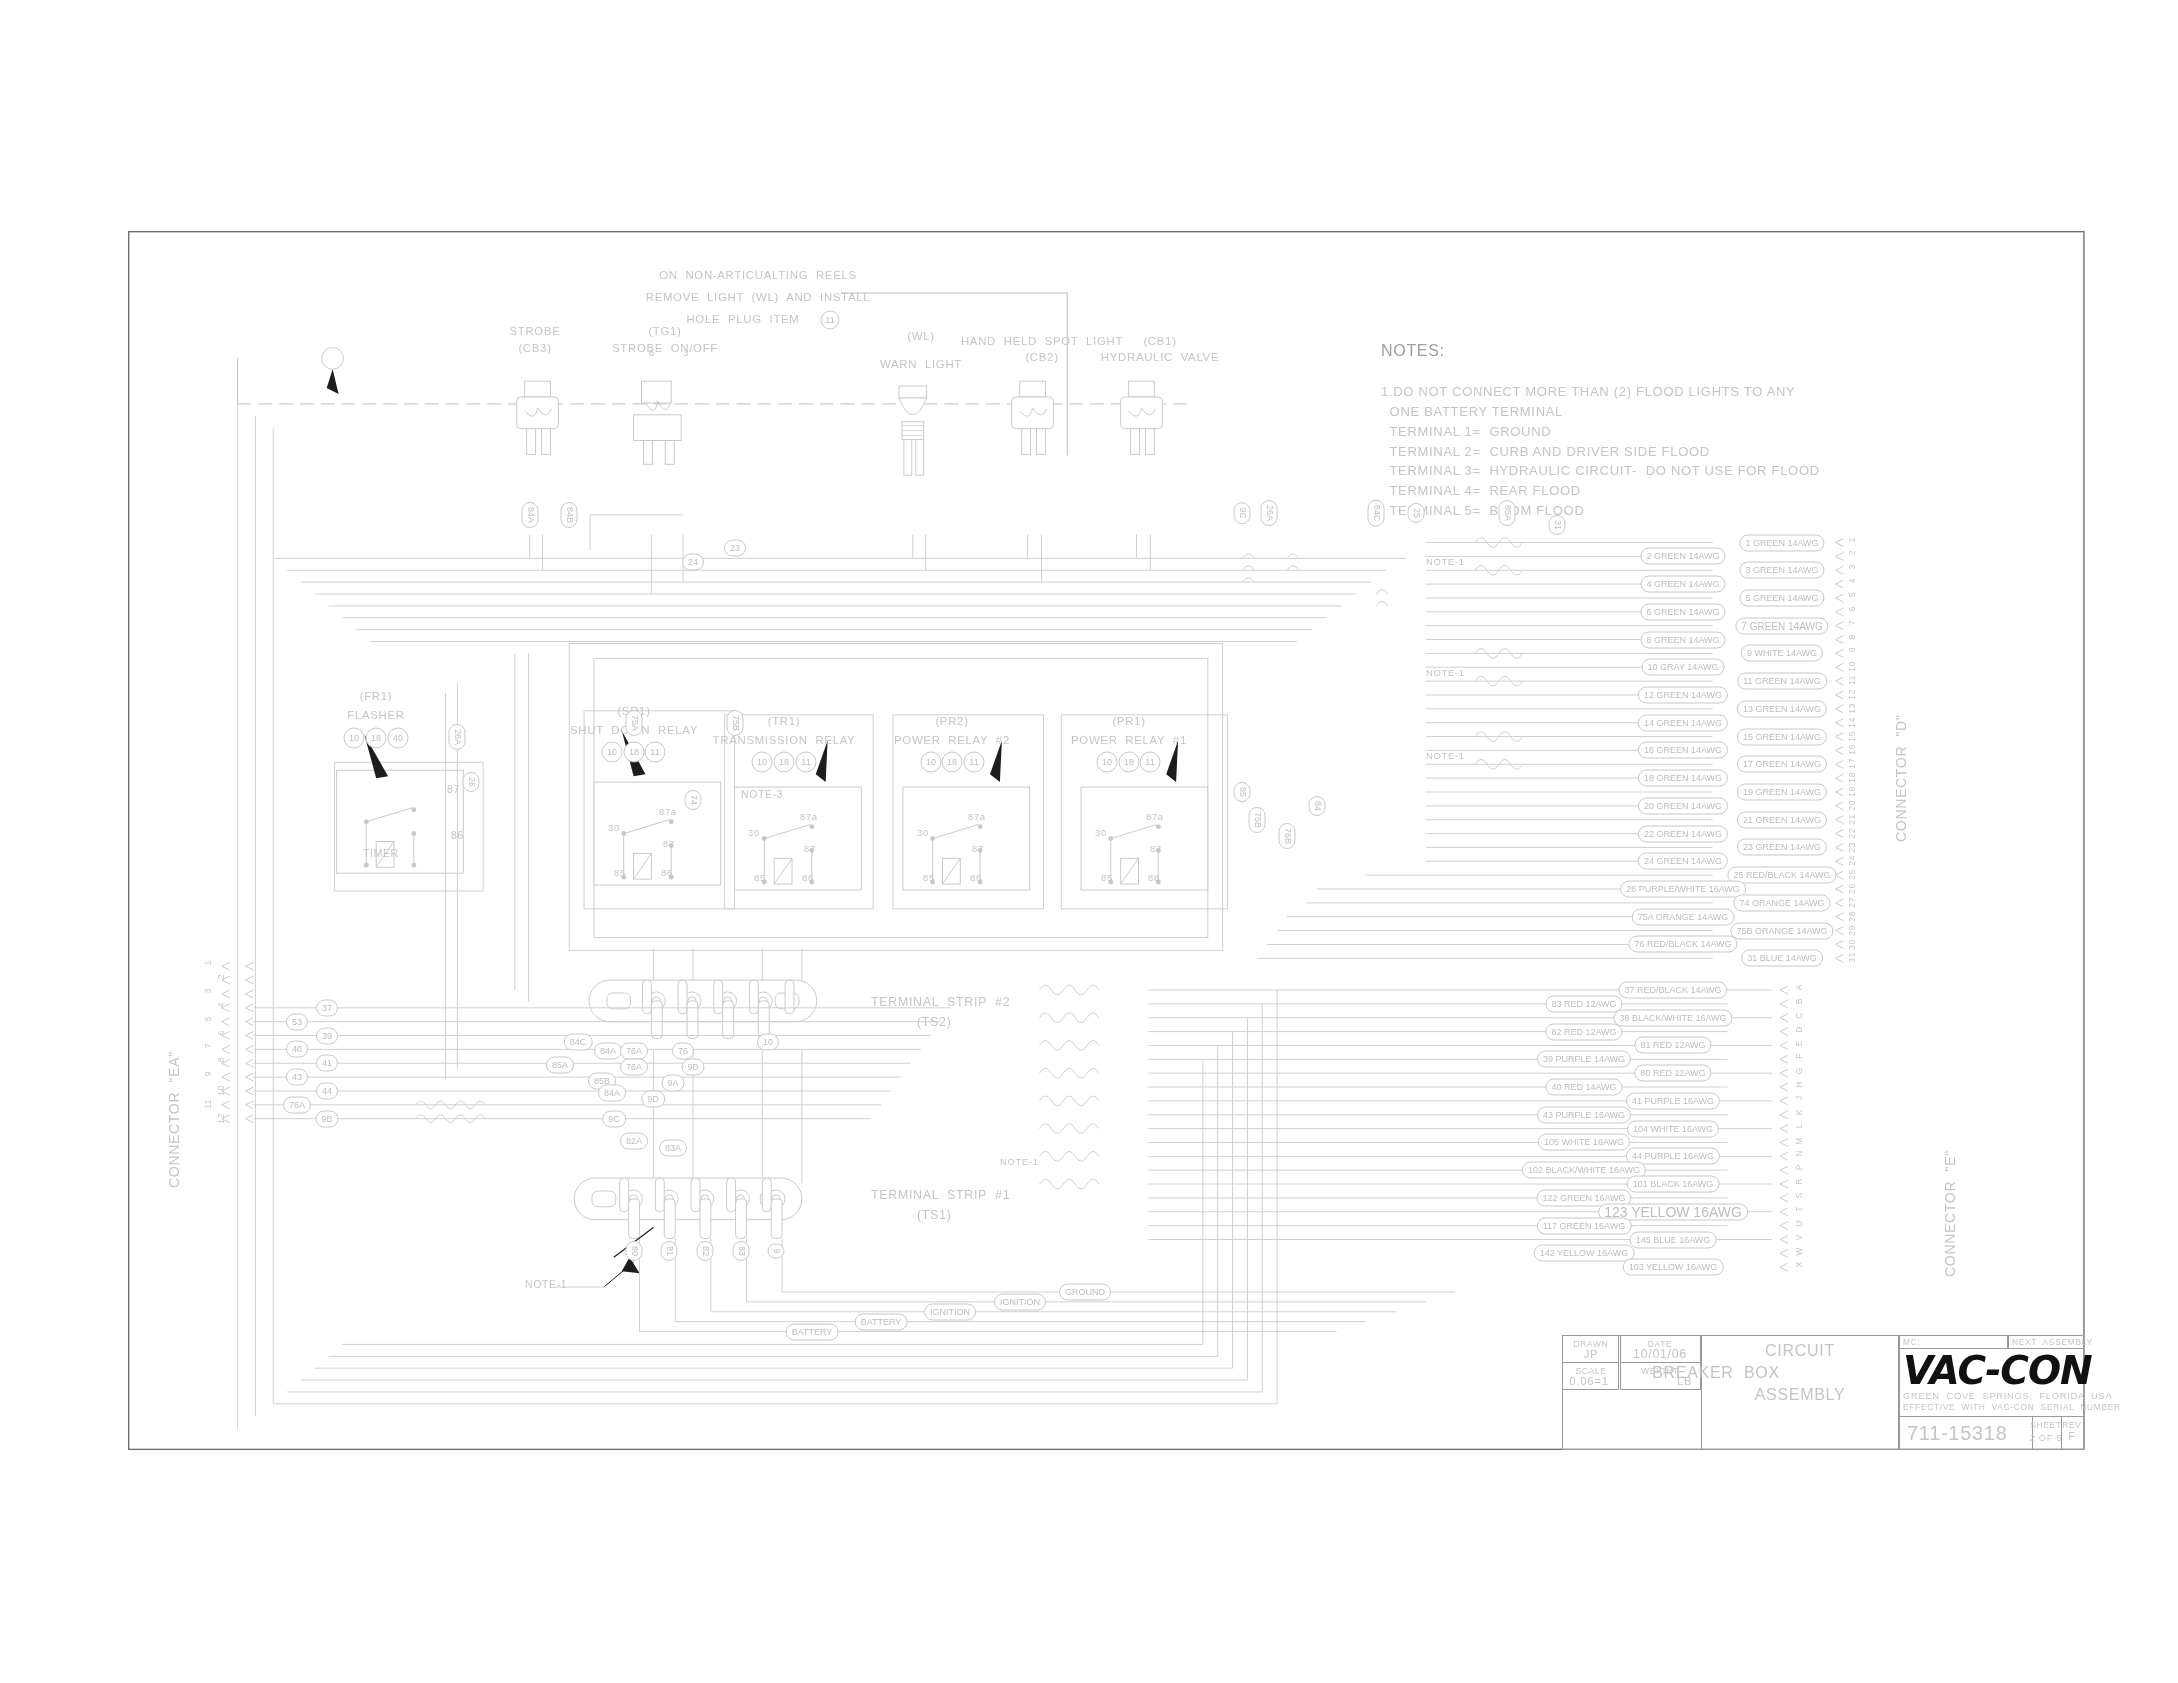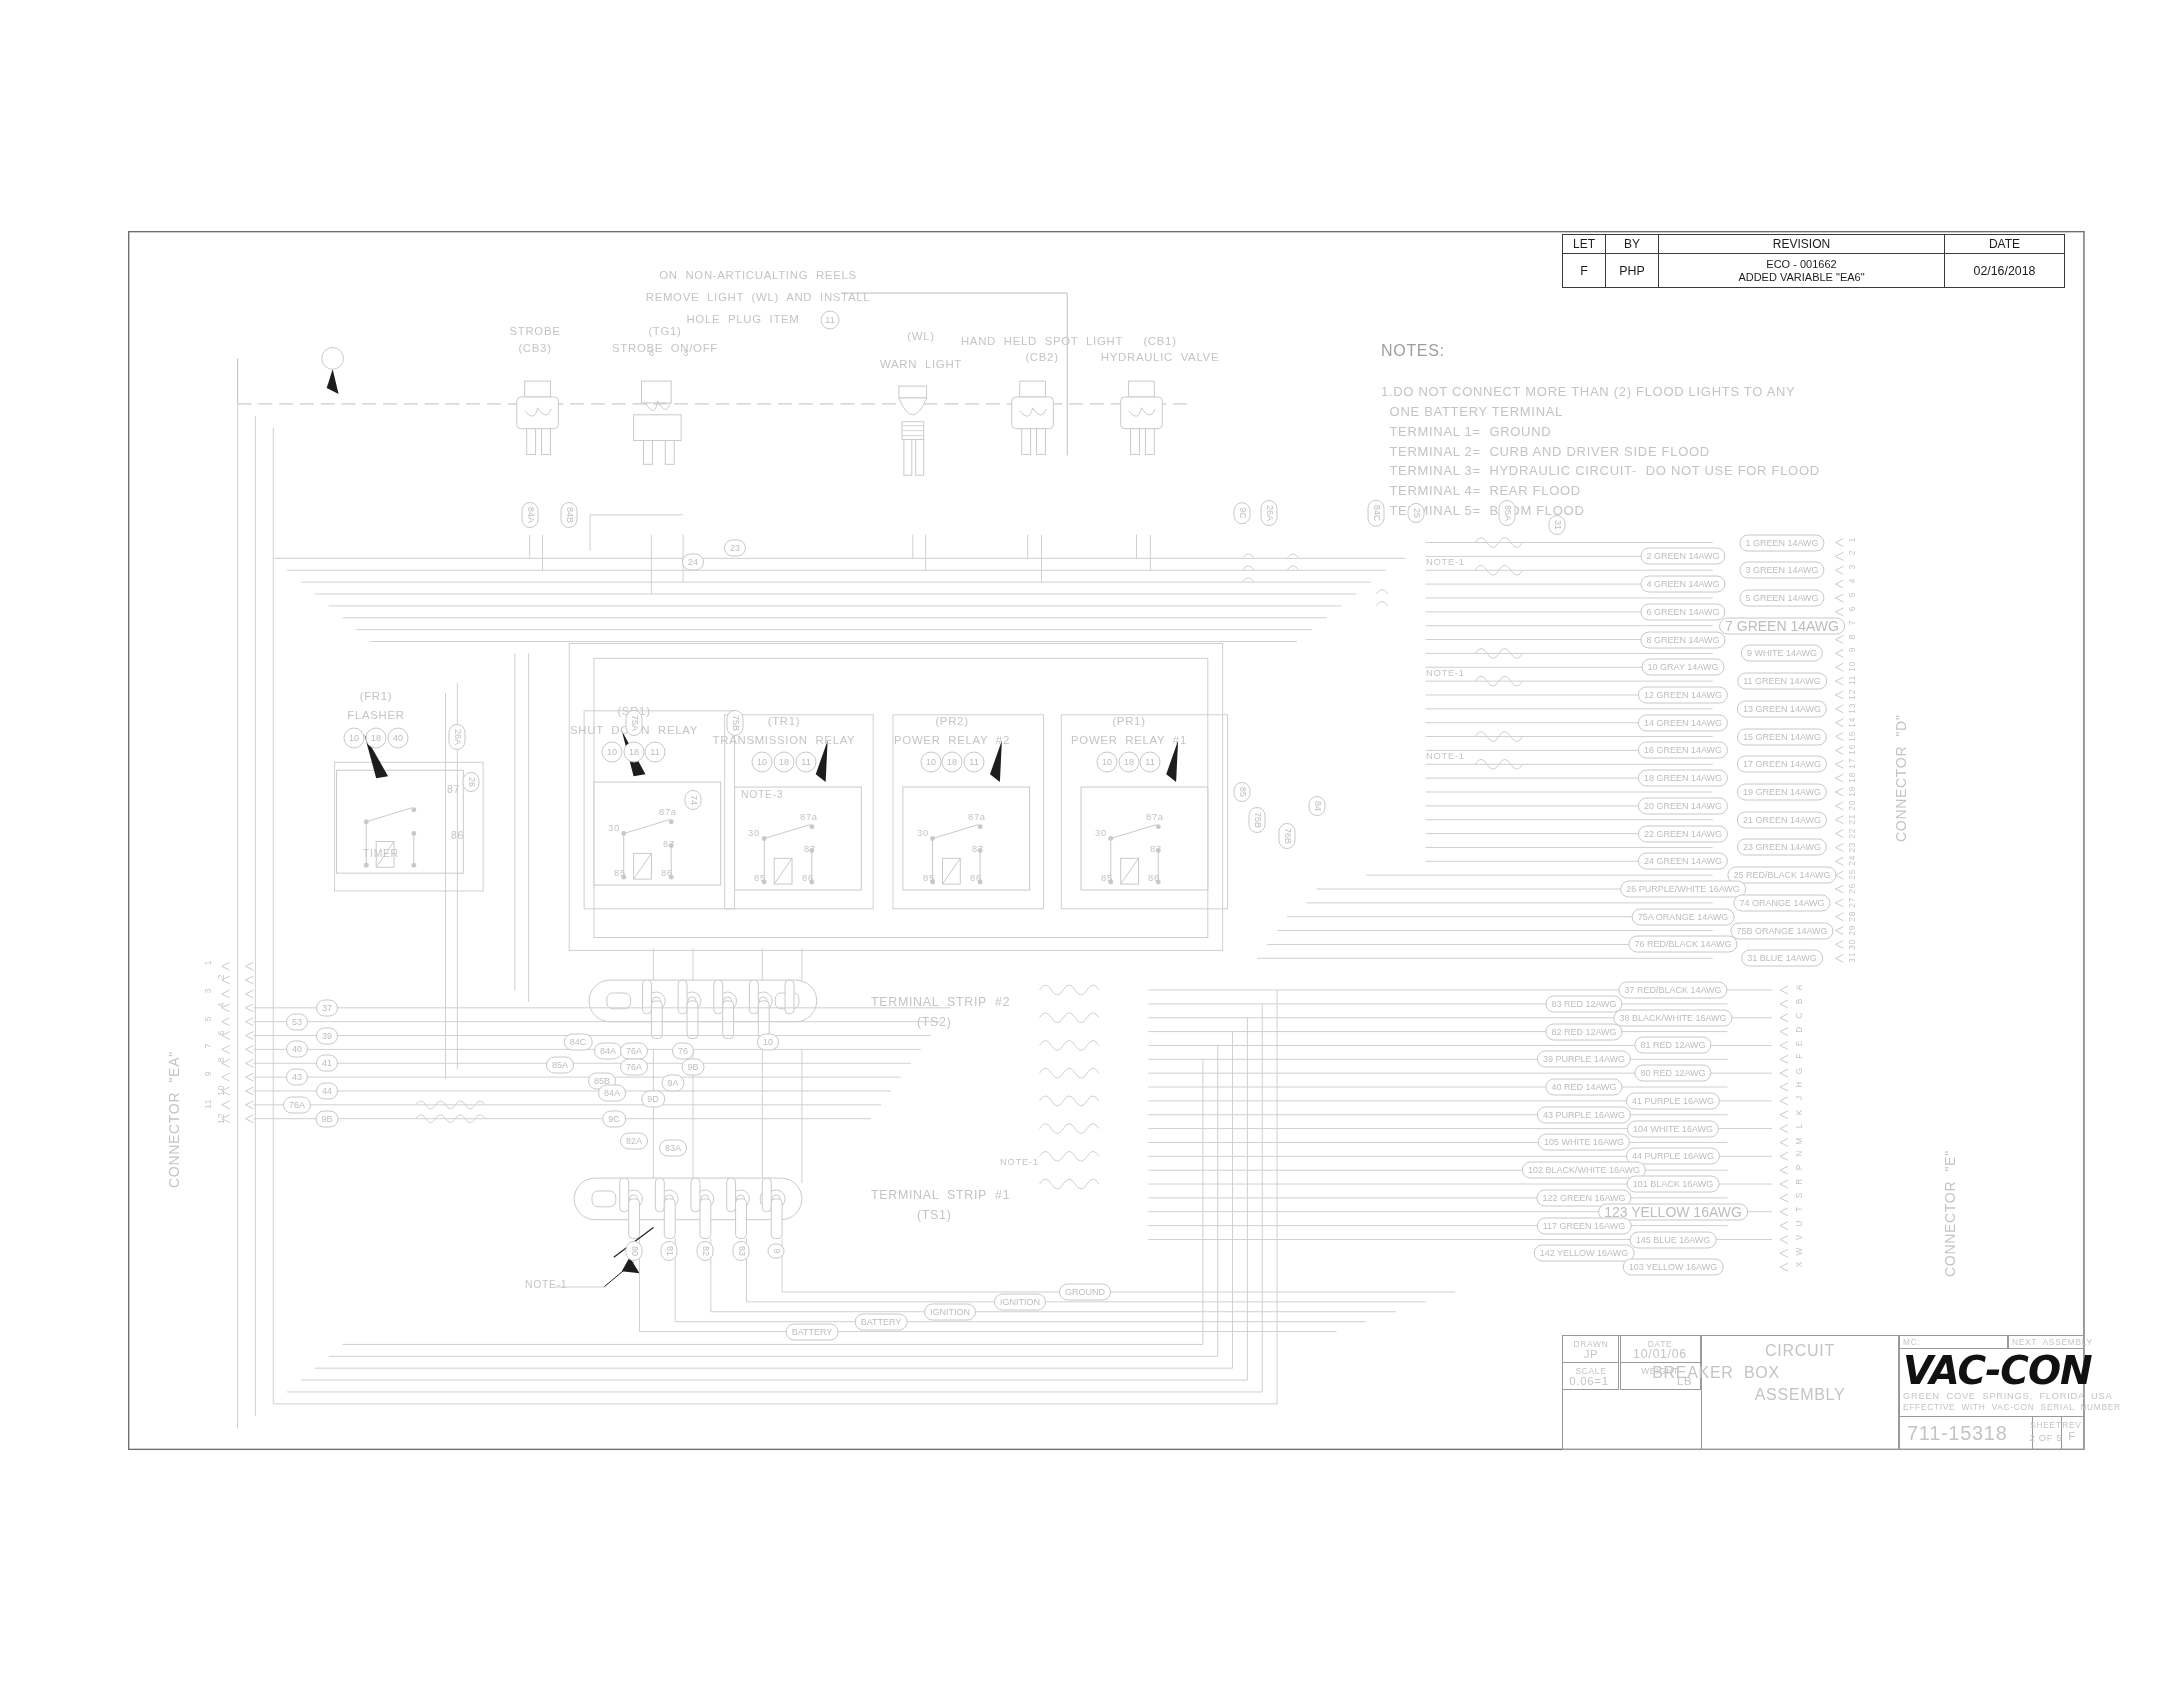--- a/index.html
+++ b/index.html
@@ -351,39 +351,20 @@
         <path d="M1245 1382 L1245 1042"></path>
     <path d="M1230 1370 L1230 1056"></path>
         <path d="M1215 1358 L1215 1070"></path>
   </g>
 
   <path d="M620 1270 L660 1240" stroke="#1d1d1d" stroke-width="1.2"></path>
 <path d="M1806 996 L1798 1000 L1806 1004 M1806 1010 L1798 1014 L1806 1018 M1806 1024 L1798 1028 L1806 1032 M1806 1038 L1798 1042 L1806 1046 M1806 1052 L1798 1056 L1806 1060 M1806 1066 L1798 1070 L1806 1074 M1806 1080 L1798 1084 L1806 1088 M1806 1094 L1798 1098 L1806 1102 M1806 1108 L1798 1112 L1806 1116 M1806 1122 L1798 1126 L1806 1130 M1806 1136 L1798 1140 L1806 1144 M1806 1150 L1798 1154 L1806 1158 M1806 1164 L1798 1168 L1806 1172 M1806 1178 L1798 1182 L1806 1186 M1806 1192 L1798 1196 L1806 1200 M1806 1206 L1798 1210 L1806 1214 M1806 1220 L1798 1224 L1806 1228 M1806 1234 L1798 1238 L1806 1242 M1806 1248 L1798 1252 L1806 1256 M1806 1262 L1798 1266 L1806 1270 M1806 1276 L1798 1280 L1806 1284 " stroke="#c9c9c9" fill="none"></path>
       <path d="M232 972 L224 976 L232 980 M256 972 L248 976 L256 980 M232 986 L224 990 L232 994 M256 986 L248 990 L256 994 M232 1000 L224 1004 L232 1008 M256 1000 L248 1004 L256 1008 M232 1014 L224 1018 L232 1022 M256 1014 L248 1018 L256 1022 M232 1028 L224 1032 L232 1036 M256 1028 L248 1032 L256 1036 M232 1042 L224 1046 L232 1050 M256 1042 L248 1046 L256 1050 M232 1056 L224 1060 L232 1064 M256 1056 L248 1060 L256 1064 M232 1070 L224 1074 L232 1078 M256 1070 L248 1074 L256 1078 M232 1084 L224 1088 L232 1092 M256 1084 L248 1088 L256 1092 M232 1098 L224 1102 L232 1106 M256 1098 L248 1102 L256 1106 M232 1112 L224 1116 L232 1120 M256 1112 L248 1116 L256 1120 M232 1126 L224 1130 L232 1134 M256 1126 L248 1130 L256 1134 " stroke="#c9c9c9" fill="none"></path>
     </svg>
 
-<table class="revtab">
-  <tbody>
-        <tr class="hd">
-    <th class="c1">LET</th>
-    <th class="c2">BY</th>
-    <th class="c3">REVISION</th>
-    <th class="c4">DATE</th>
-  </tr>
-  <tr class="bd">
-    <td>F</td>
-    <td>PHP</td>
-    <td>
-      <div class="small">ECO - 001662</div>
-      <div class="small">ADDED VARIABLE "EA6"</div>
-    </td>
-    <td>02/16/2018</td>
-  </tr>
-</tbody>
-    </table>
 
 <div class="t dk f16" style="left:1381px;top:342px">NOTES:</div>
 <div id="notes-list">
       <div class="t f13" style="left:1381px;top:384px;font-size:13px">1.DO NOT CONNECT MORE THAN (2) FLOOD LIGHTS TO ANY</div>
       <div class="t f13" style="left:1381px;top:404px;font-size:13px">  ONE BATTERY TERMINAL</div>
       <div class="t f13" style="left:1381px;top:424px;font-size:13px">  TERMINAL 1=  GROUND</div>
       <div class="t f13" style="left:1381px;top:444px;font-size:13px">  TERMINAL 2=  CURB AND DRIVER SIDE FLOOD</div>
       <div class="t f13" style="left:1381px;top:463px;font-size:13px">  TERMINAL 3=  HYDRAULIC CIRCUIT-  DO NOT USE FOR FLOOD</div>
       <div class="t f13" style="left:1381px;top:483px;font-size:13px">  TERMINAL 4=  REAR FLOOD</div>
       <div class="t f13" style="left:1381px;top:503px;font-size:13px">  TERMINAL 5=  BOOM FLOOD</div>
@@ -536,21 +517,21 @@
     </div>
 
 <div class="t f14 vert" style="left:1893px;top:634px;height:208px">CONNECTOR  "D"</div>
 <div id="conn-d-wires">
       <div class="pill" style="left:1782px;top:543px;font-size:9px">1  GREEN  14AWG</div>
       <div class="pill" style="left:1683px;top:556px;font-size:9px">2  GREEN  14AWG</div>
       <div class="pill" style="left:1782px;top:570px;font-size:9px">3  GREEN  14AWG</div>
       <div class="pill" style="left:1683px;top:584px;font-size:9px">4  GREEN  14AWG</div>
       <div class="pill" style="left:1782px;top:598px;font-size:9px">5  GREEN  14AWG</div>
       <div class="pill" style="left:1683px;top:612px;font-size:9px">6  GREEN  14AWG</div>
-      <div class="pill" style="left:1782px;top:626px;font-size:14px">7  GREEN  14AWG</div>
+      <div class="pill" style="left:1782px;top:626px;font-size:10px">7  GREEN  14AWG</div>
       <div class="pill" style="left:1683px;top:640px;font-size:9px">8  GREEN  14AWG</div>
       <div class="pill" style="left:1782px;top:653px;font-size:9px">9  WHITE  14AWG</div>
       <div class="pill" style="left:1683px;top:667px;font-size:9px">10  GRAY  14AWG</div>
       <div class="pill" style="left:1782px;top:681px;font-size:9px">11  GREEN  14AWG</div>
       <div class="pill" style="left:1683px;top:695px;font-size:9px">12  GREEN  14AWG</div>
       <div class="pill" style="left:1782px;top:709px;font-size:9px">13  GREEN  14AWG</div>
       <div class="pill" style="left:1683px;top:723px;font-size:9px">14  GREEN  14AWG</div>
       <div class="pill" style="left:1782px;top:737px;font-size:9px">15  GREEN  14AWG</div>
       <div class="pill" style="left:1683px;top:750px;font-size:9px">16  GREEN  14AWG</div>
       <div class="pill" style="left:1782px;top:764px;font-size:9px">17  GREEN  14AWG</div>

